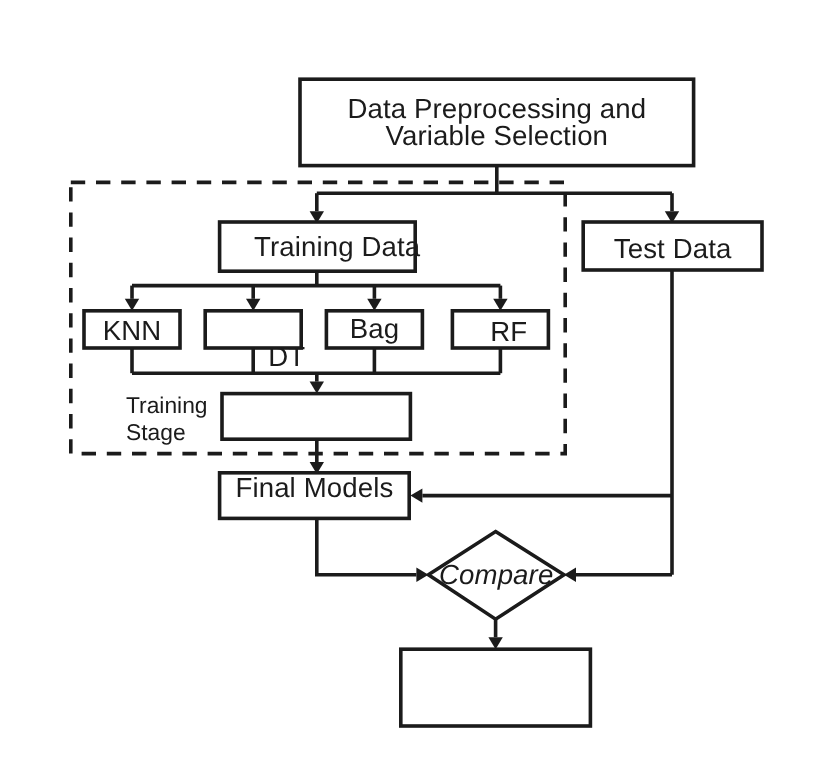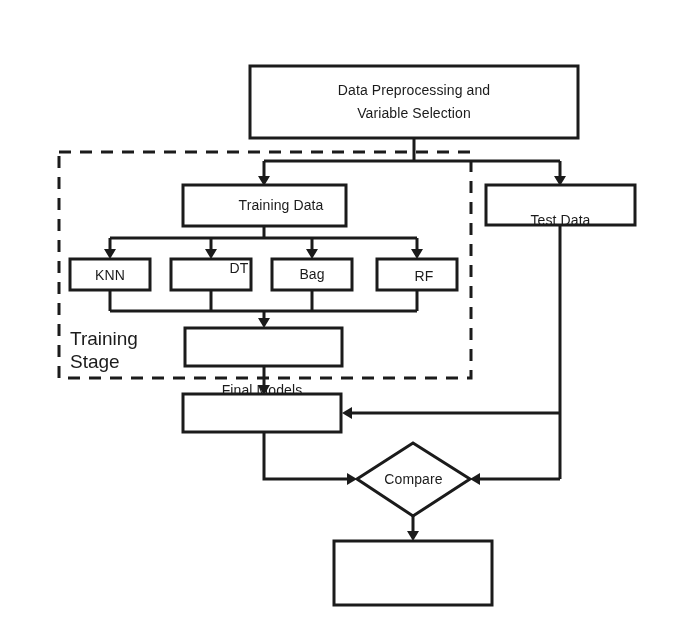--- a/index.html
+++ b/index.html
@@ -22,34 +22,35 @@
     height: 636px;
   }
   .node-label {
     position: absolute;
     display: flex;
     align-items: center;
     justify-content: center;
     text-align: center;
     color: #1b1b1b;
     font-family: "Liberation Sans", sans-serif;
-    font-size: 14px;
+    font-size: 23px;
     line-height: 23px;
     letter-spacing: 0.1px;
     white-space: pre-line;
     pointer-events: none;
   }
   .stage-label {
     position: absolute;
     color: #1b1b1b;
     font-family: "Liberation Sans", sans-serif;
     font-size: 19px;
     line-height: 23px;
     text-align: left;
     white-space: pre-line;
+    margin-left: 35px;
   }
   .box-rect {
     fill: #ffffff;
     stroke: #1b1b1b;
     stroke-width: 3;
   }
   .diamond-shape {
     fill: #ffffff;
     stroke: #1b1b1b;
     stroke-width: 3;
@@ -153,32 +154,32 @@
 
     <rect x="334" y="541" width="158" height="64" class="box-rect"></rect>
   </svg>
 
   
   <div class="node-label" style="left:250px; top:66px; width:328px; height:72px;">Data Preprocessing and
 Variable Selection</div>
 
   <div class="node-label" style="left:183px; top:185px; width:196px; height:41px;">Training Data</div>
 
-  <div class="node-label" style="left:486px; top:199px; width:149px; height:42px;">Test Data</div>
+  <div class="node-label" style="left:486px; top:186px; width:149px; height:42px;">Test Data</div>
 
   <div class="node-label" style="left:70px; top:259px; width:80px; height:33px;">KNN</div>
 
-  <div class="node-label" style="left:171px; top:245px; width:80px; height:47px;padding-left:28px;">DT</div>
+  <div class="node-label" style="left:171px; top:274px; width:80px; height:47px;padding-left:28px;">DT</div>
 
   <div class="node-label" style="left:272px; top:259px; width:80px; height:31px;">Bag</div>
 
   <div class="node-label" style="left:384px; top:259px; width:80px; height:34px;">RF</div>
 
 
-  <div class="node-label" style="left:183px; top:378px; width:158px; height:24px;">Final Models</div>
+  <div class="node-label" style="left:183px; top:394px; width:158px; height:24px;">Final Models</div>
 
-  <div class="node-label" style="left:357px; top:462px; width:113px; height:34px;">Compare</div>
+  <div class="node-label" style="left:357px; top:462px; width:113px; height:34px;font-style:italic;">Compare</div>
 
 
   <div class="stage-label" style="left:70px; top:327px; width:120px;">Training
 Stage</div>
 
 </div>
 
 </body></html>

